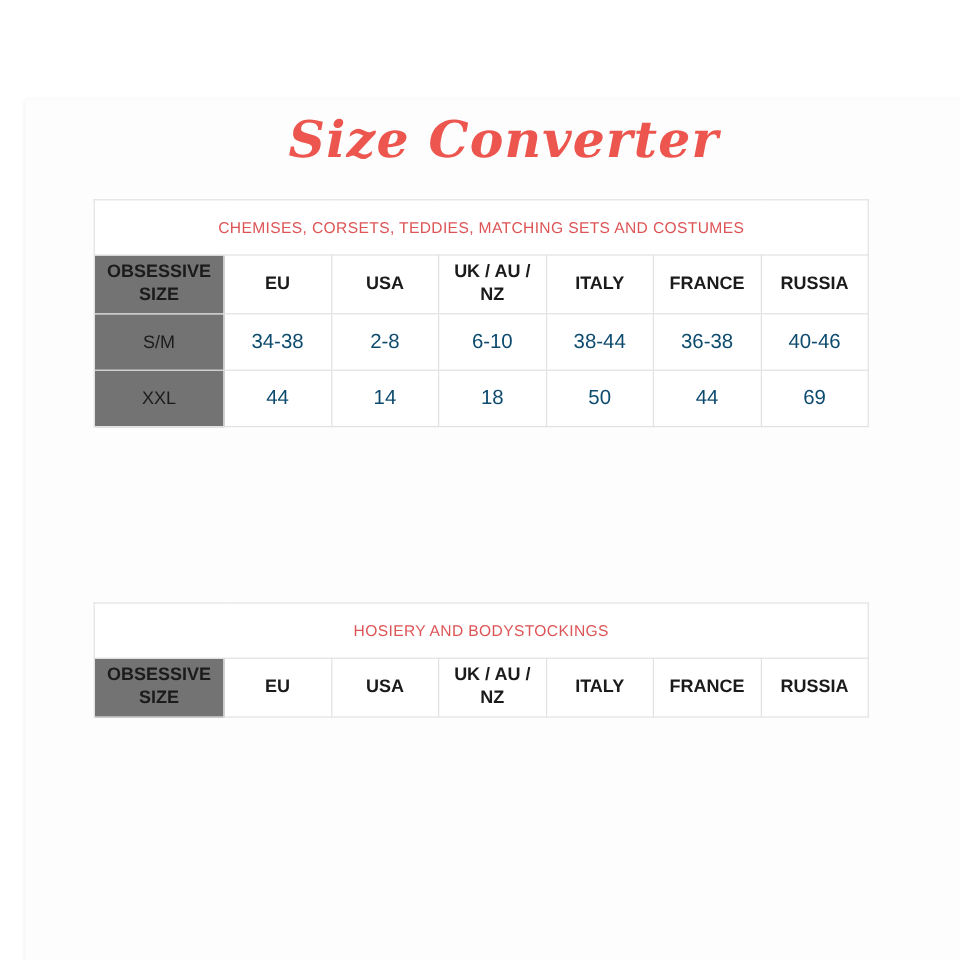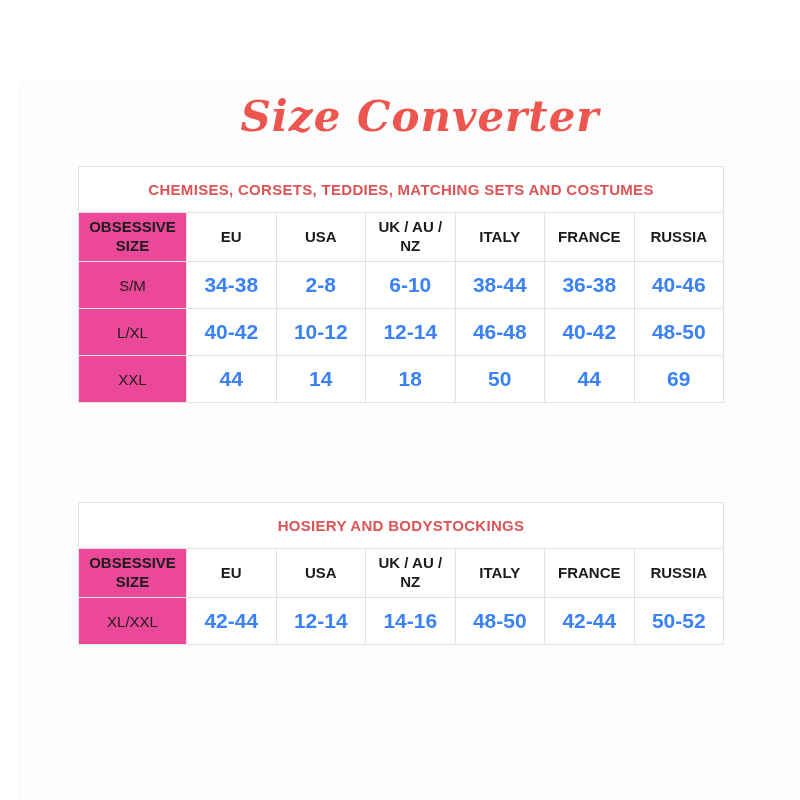--- a/index.html
+++ b/index.html
@@ -57,39 +57,39 @@
   table.size-table td {
     border: 1px solid #e2e2e2;
     text-align: center;
     vertical-align: middle;
     padding: 2px 6px;
     box-sizing: border-box;
   }
   th.table-title-cell {
     height: 46px;
     color: var(--accent, #dd5456);
-    font-size: 15px;
-    font-weight: 700;
+    font-size: 13px;
+    font-weight: 400;
     letter-spacing: 0.3px;
   }
   tr.col-header th {
     height: 49px;
     font-size: 15px;
     font-weight: 700;
     color: #1b1b1b;
     line-height: 1.25;
   }
   table.size-table tbody td {
     height: 47px;
-    font-size: 21px;
-    font-weight: 700;
-    color: #3b82f6;
+    font-size: 17px;
+    font-weight: 400;
+    color: #0c4a6e;
   }
   table.size-table .first-col {
-    background: #ec4899;
+    background: #737373;
   }
   table.size-table tbody td.row-label {
     font-weight: 400;
     font-size: 15px;
     color: #1b1b1b;
   }
 </style>
 </head>
 <body>
 
@@ -128,29 +128,20 @@
           <tr>
             <td class="first-col row-label">S/M</td>
             <td>34-38</td>
             <td>2-8</td>
             <td>6-10</td>
             <td>38-44</td>
             <td>36-38</td>
             <td>40-46</td>
           </tr>
           <tr>
-            <td class="first-col row-label">L/XL</td>
-            <td>40-42</td>
-            <td>10-12</td>
-            <td>12-14</td>
-            <td>46-48</td>
-            <td>40-42</td>
-            <td>48-50</td>
-          </tr>
-          <tr>
             <td class="first-col row-label">XXL</td>
             <td>44</td>
             <td>14</td>
             <td>18</td>
             <td>50</td>
             <td>44</td>
             <td>69</td>
           </tr>
         </tbody>
     </table>
@@ -175,26 +166,17 @@
             <th class="first-col">OBSESSIVE SIZE</th>
             <th>EU</th>
             <th>USA</th>
             <th>UK / AU / NZ</th>
             <th>ITALY</th>
             <th>FRANCE</th>
             <th>RUSSIA</th>
           </tr>
       </thead>
       <tbody>
-          <tr>
-            <td class="first-col row-label">XL/XXL</td>
-            <td>42-44</td>
-            <td>12-14</td>
-            <td>14-16</td>
-            <td>48-50</td>
-            <td>42-44</td>
-            <td>50-52</td>
-          </tr>
         </tbody>
     </table>
   </section>
 
 </div>
 
 </body></html>

